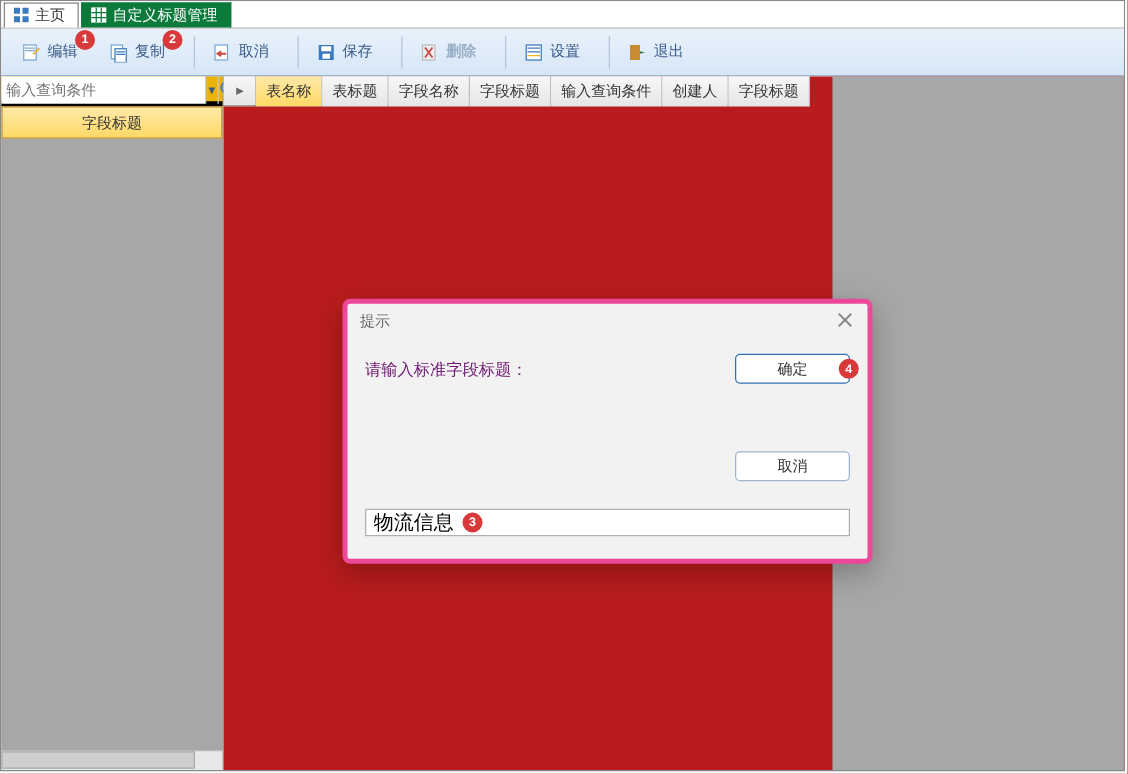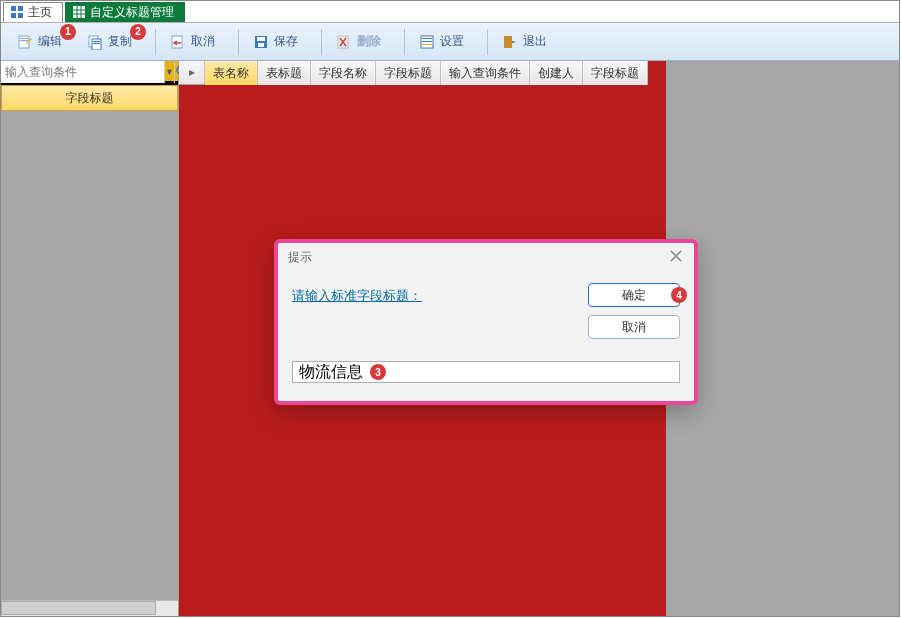--- a/index.html
+++ b/index.html
@@ -250,29 +250,29 @@
 .dlg-body {
   padding: 12px 14px 18px 14px;
   position: relative;
 }
 .dlg-row {
   display: flex;
   align-items: flex-start;
 }
 .dlg-label {
   flex: 1;
-  color: #0369a1;
+  color: #701a75;
   font-size: 13px;
   padding-top: 4px;
-  text-decoration: underline;
 }
 .dlg-btns {
   width: 92px;
   display: flex;
   flex-direction: column;
+  gap: 46px;
 }
 .dlg-btn {
   height: 24px;
   border: 1px solid #9ab5d3;
   background: #fff;
   border-radius: 4px;
   margin-bottom: 8px;
   cursor: pointer;
   display: flex;
   align-items: center;

